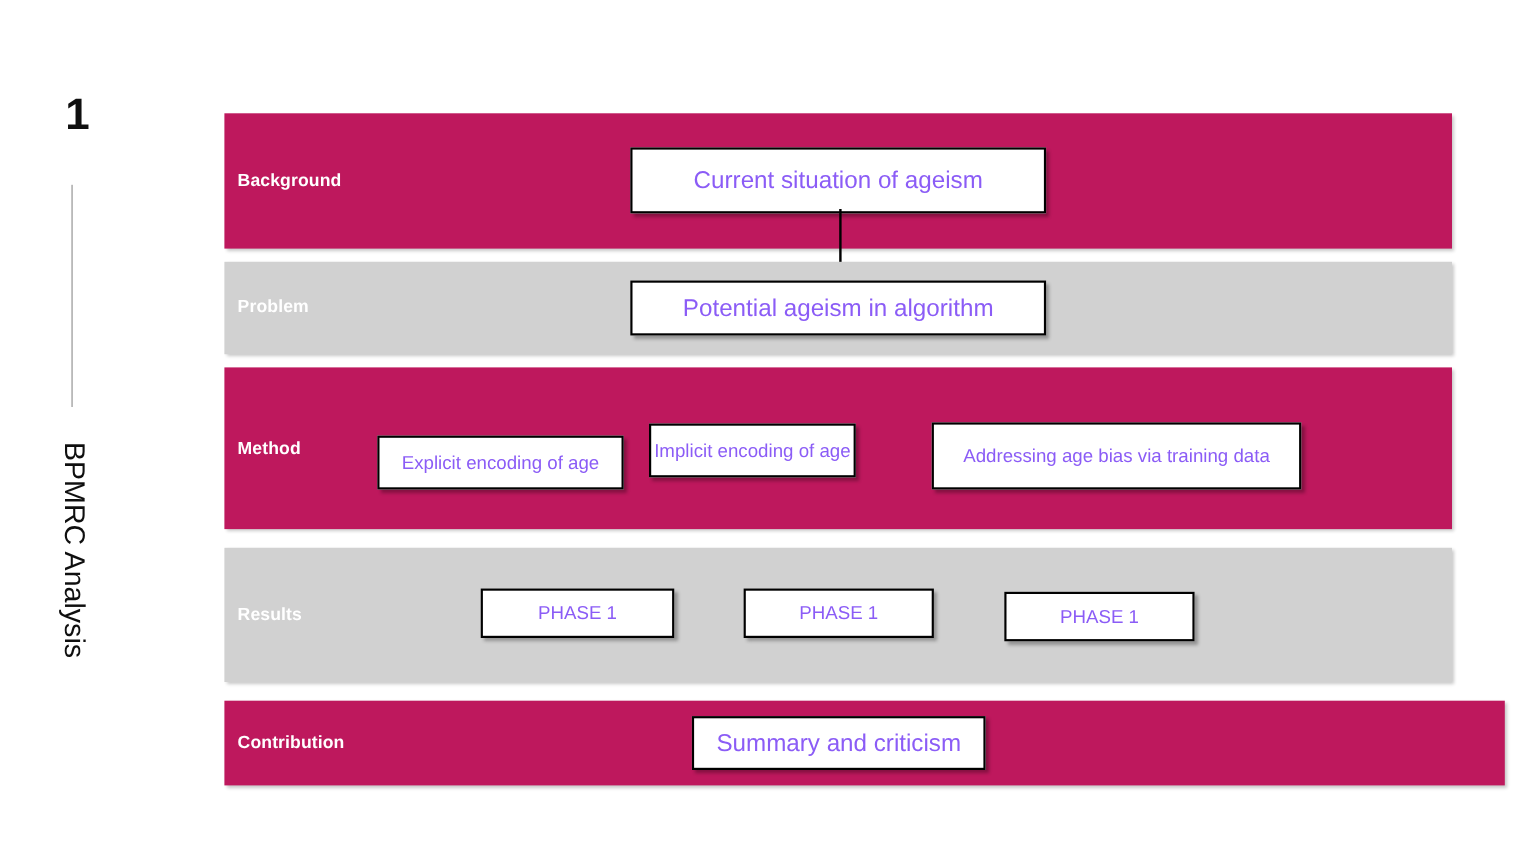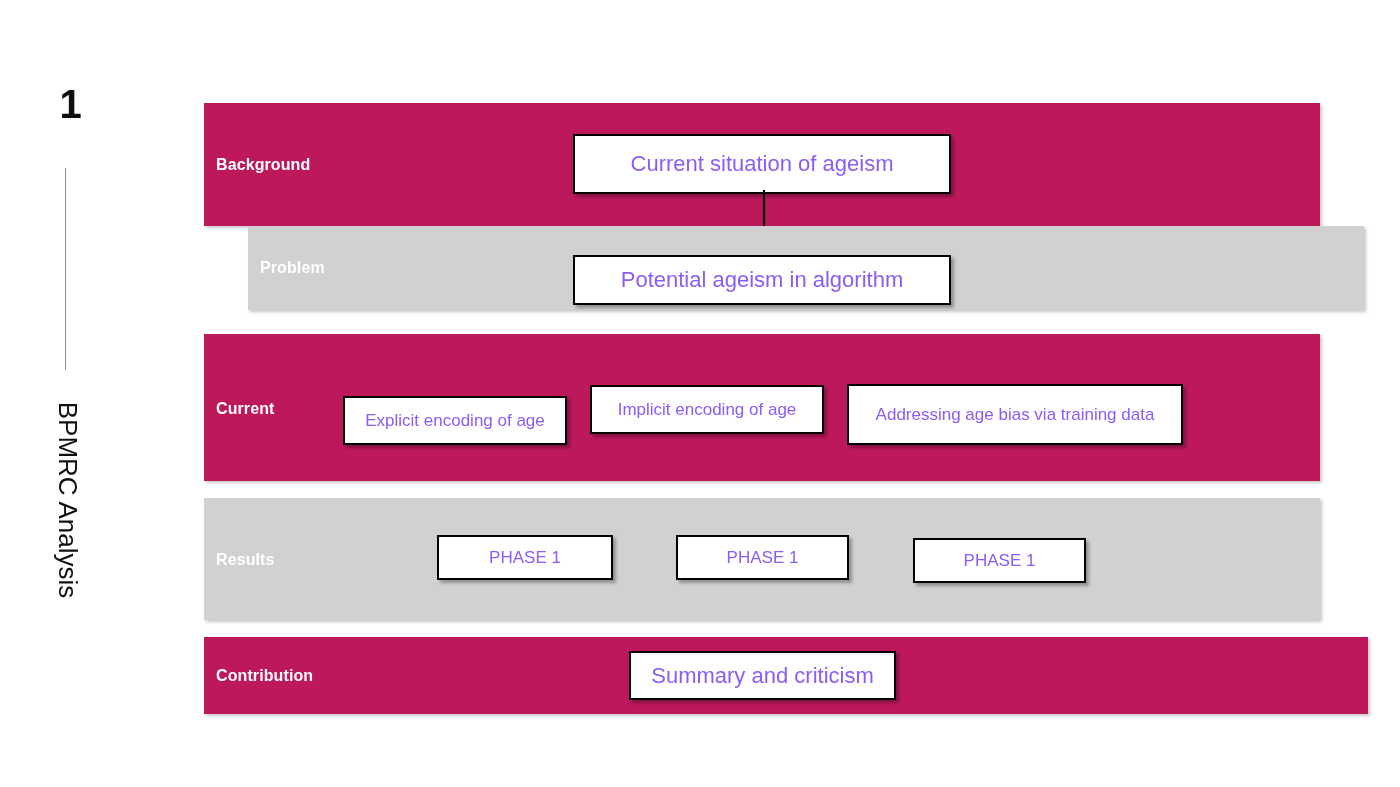--- a/index.html
+++ b/index.html
@@ -120,34 +120,34 @@
 </div>
 <div class="node lg" style="left:573px; top:134px; width:378px; height:60px;">
   <span>Current situation of ageism</span>
 </div>
 
 <svg id="connector-arrow" viewBox="0 0 26 70">
   <line x1="13" y1="0" x2="13" y2="58" stroke="#000000" stroke-width="2.2"></line>
   <polygon points="13,68 7.5,55 18.5,55" fill="#000000"></polygon>
 </svg>
 
-<div class="band gray" style="top:226px; height:84px;margin-left:44px;">
+<div class="band gray" style="top:238px; height:84px;">
   <div class="band-label" style="top:33px;">Problem</div>
 </div>
 <div class="node lg" style="left:573px; top:255px; width:378px; height:50px;">
   <span>Potential ageism in algorithm</span>
 </div>
 
 <div class="band blue" style="top:334px; height:147px;">
-  <div class="band-label" style="top:66px;">Current</div>
+  <div class="band-label" style="top:66px;">Method</div>
 </div>
 <div class="node md" style="left:343px; top:396px; width:224px; height:49px;">
   <span>Explicit encoding of age</span>
 </div>
-<div class="node md" style="left:590px; top:385px; width:234px; height:49px;">
+<div class="node md" style="left:590px; top:385px; width:188px; height:49px;">
   <span>Implicit encoding of age</span>
 </div>
 <div class="node md" style="left:847px; top:384px; width:336px; height:61px;">
   <span>Addressing age bias via training data</span>
 </div>
 
 <div class="band gray" style="top:498px; height:122px;">
   <div class="band-label" style="top:53px;text-align:right;">Results</div>
 </div>
 <div class="node phase" style="left:437px; top:535px; width:176px; height:45px;">

